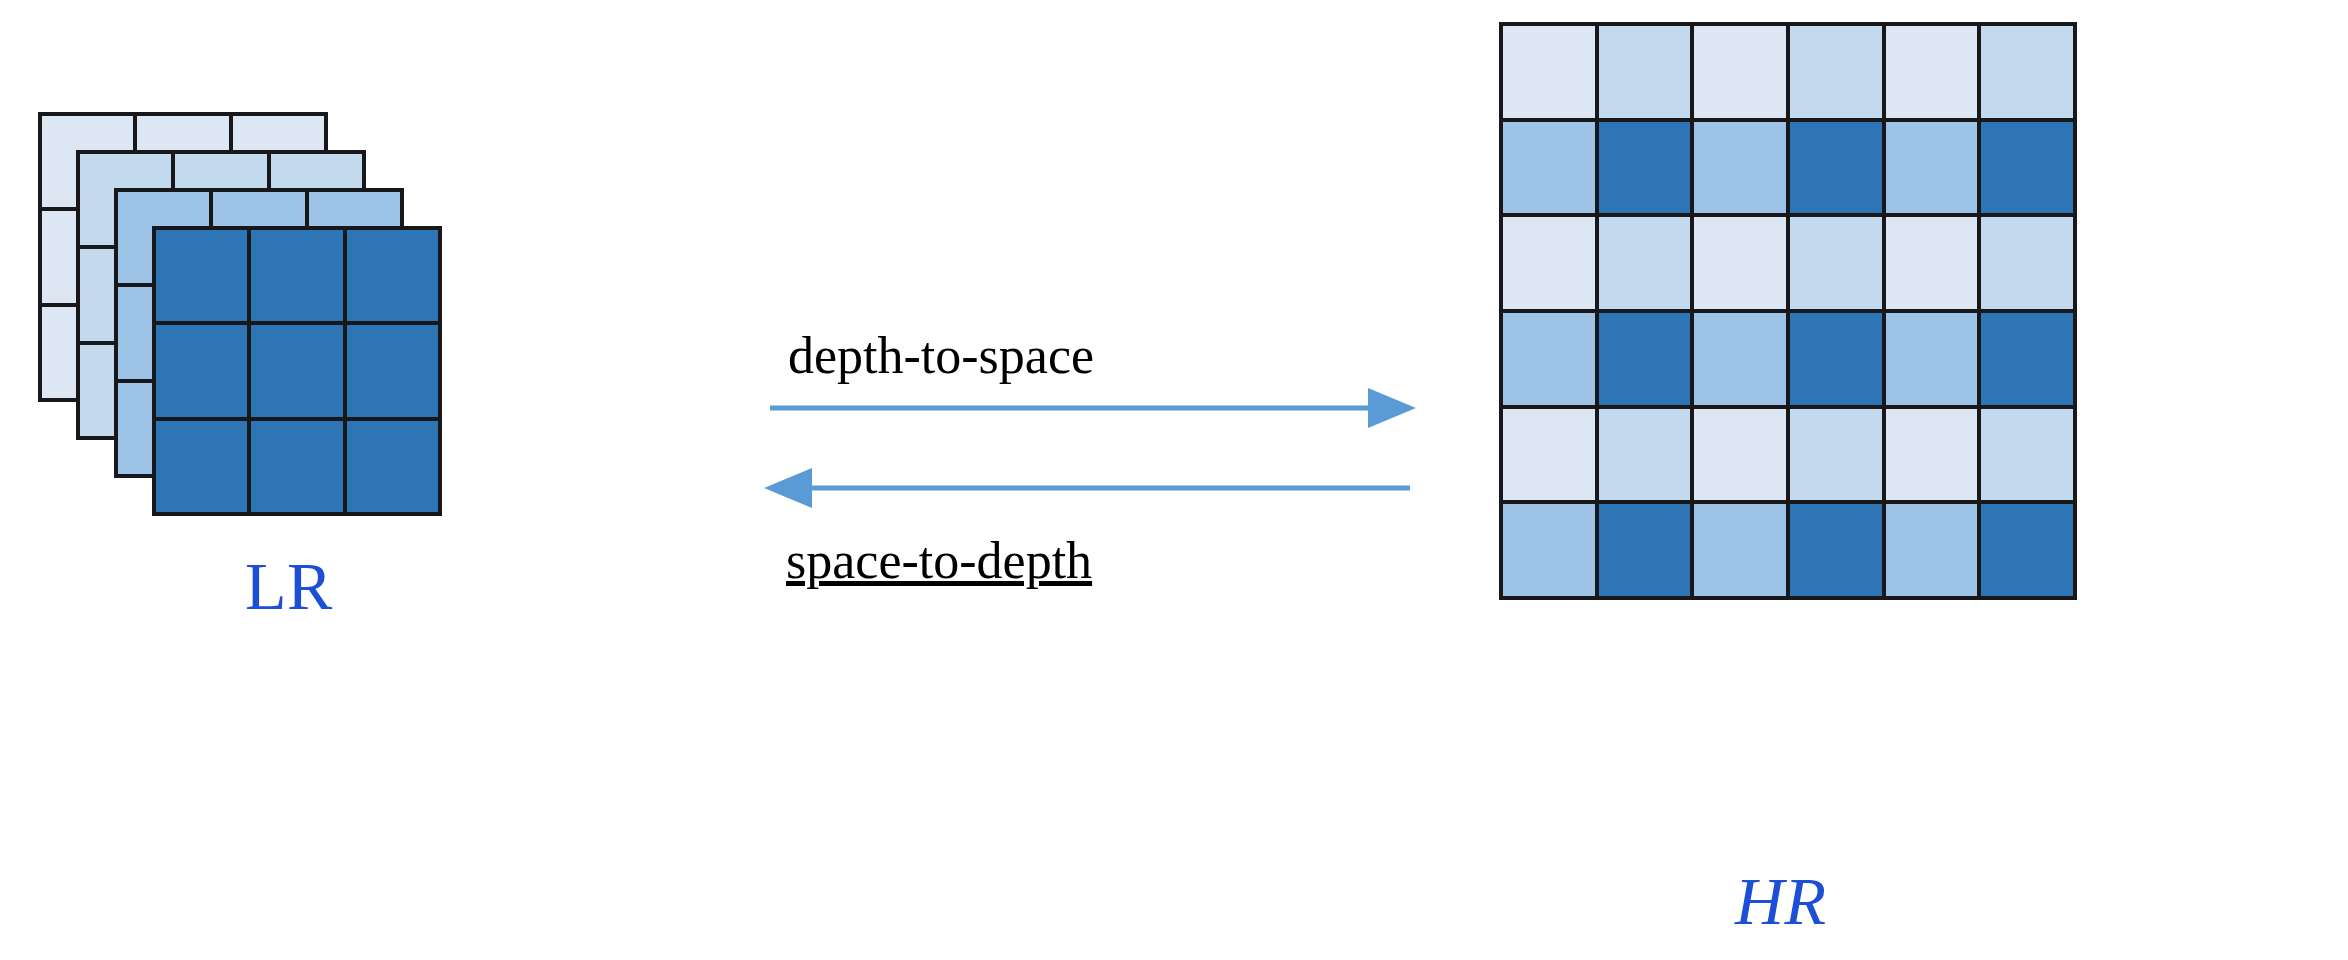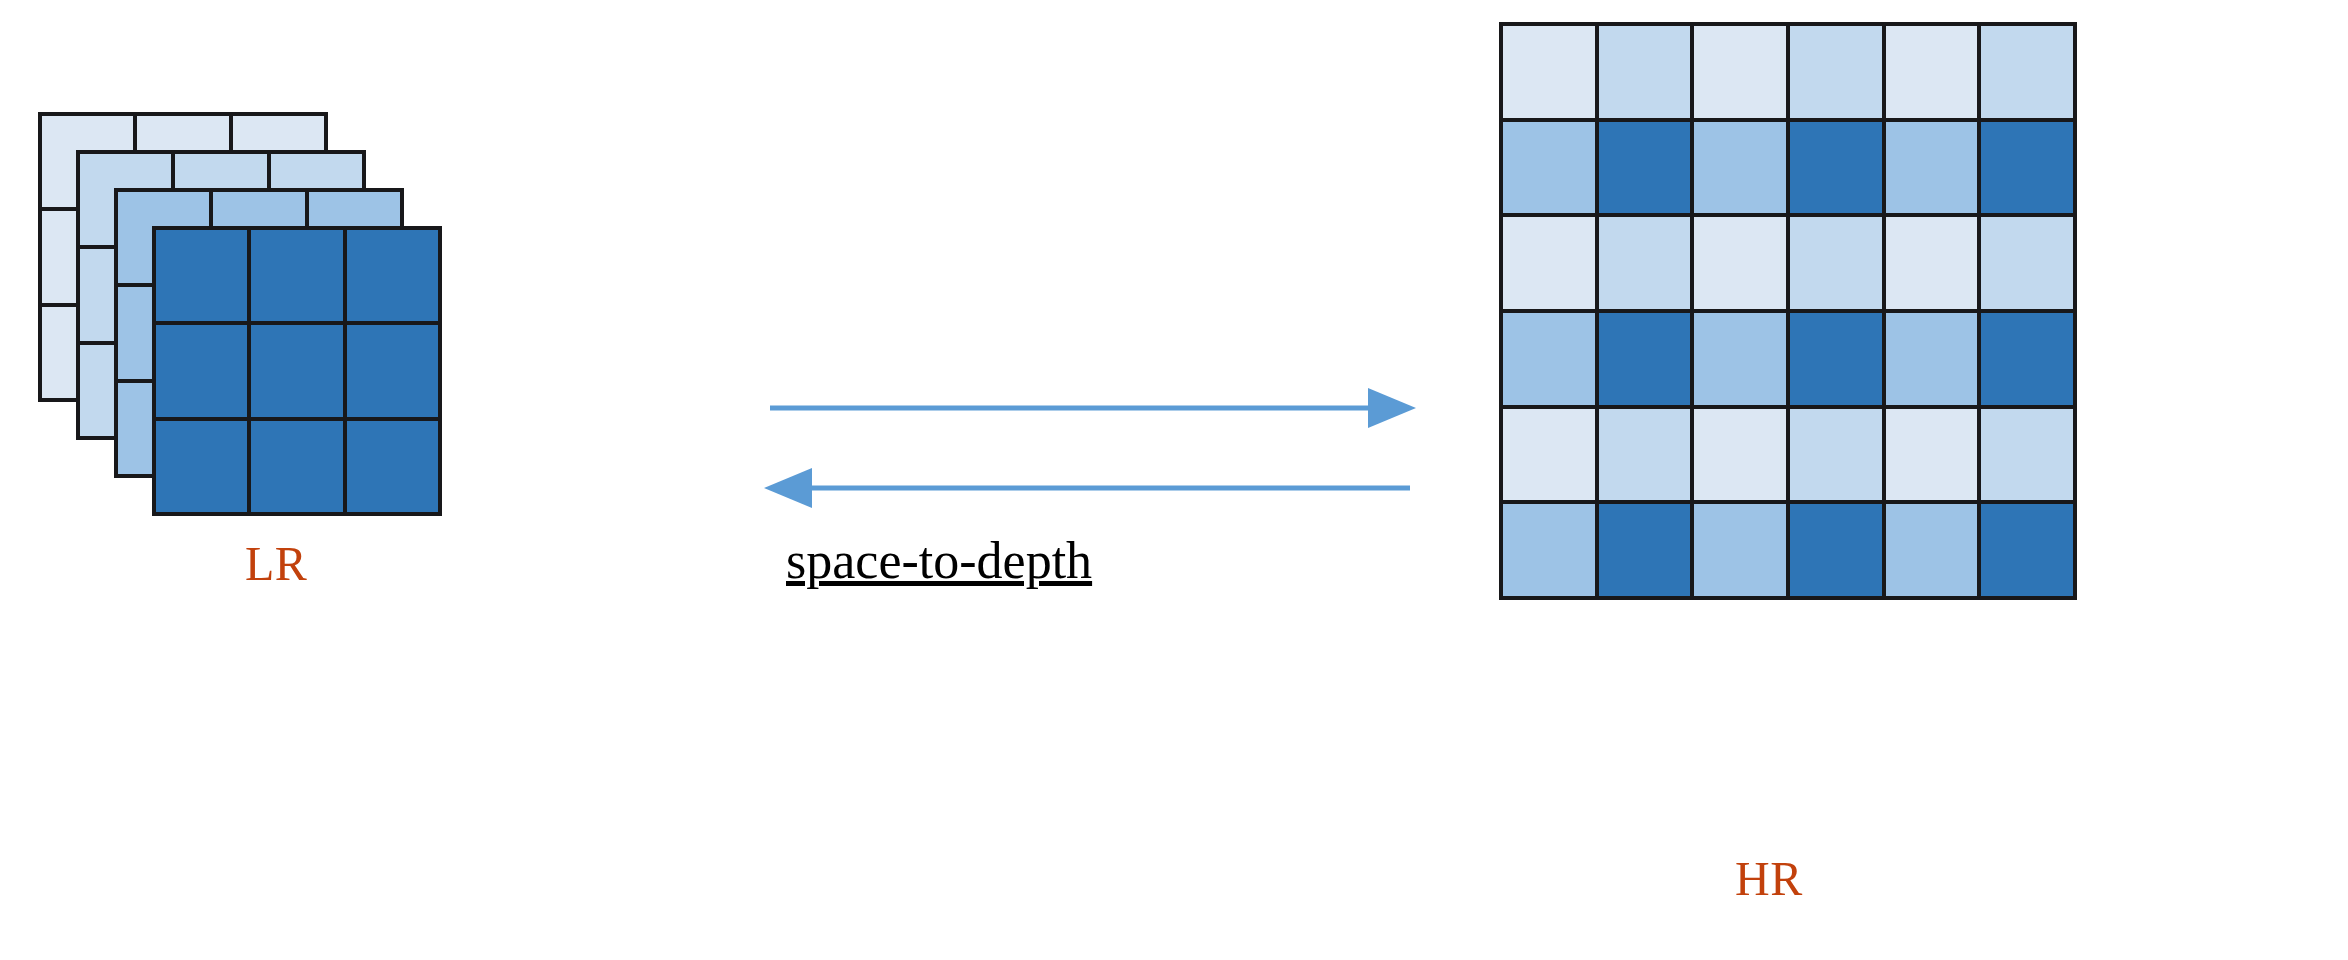--- a/index.html
+++ b/index.html
@@ -45,28 +45,29 @@
 
   
   .lr-layer.l0 { left: 38px;  top: 112px; width: 290px; height: 290px; }
   .lr-layer.l1 { left: 76px;  top: 150px; width: 290px; height: 290px; }
   .lr-layer.l2 { left: 114px; top: 188px; width: 290px; height: 290px; }
   .lr-layer.l3 { left: 152px; top: 226px; width: 290px; height: 290px; }
 
   
   .fig-label {
     position: absolute;
-    font-size: 48px;
-    color: #c2410c;
+    font-size: 68px;
+    color: #1d4ed8;
     letter-spacing: 0.5px;
     white-space: nowrap;
     line-height: 1;
+    margin-top: 12px;
   }
   .lr-label { left: 245px; top: 540px; }
-  .hr-label { left: 1735px; top: 855px; }
+  .hr-label { left: 1735px; top: 855px; font-style: italic; }
 
   
   .mid {
     position: absolute;
     left: 760px;
     top: 300px;
     width: 660px;
     height: 300px;
   }
   .arrow-text {
@@ -157,20 +158,21 @@
         <div class="cell" style="background: rgb(46, 117, 182);"></div>
         <div class="cell" style="background: rgb(46, 117, 182);"></div>
         <div class="cell" style="background: rgb(46, 117, 182);"></div>
       </div>
   </div>
 
   <div class="fig-label lr-label">LR</div>
 
   <div class="mid">
 
+    <div class="arrow-text top">depth-to-space</div>
 
     <svg class="arrow-svg" viewBox="0 0 660 300">
 
       <g>
         <line id="fwd-line" x1="10" y1="108" x2="618" y2="108" stroke="#5B9BD5" stroke-width="5"></line>
         <polygon id="fwd-head" points="608,88 656,108 608,128" fill="#5B9BD5"></polygon>
       </g>
 
       <g>
         <line id="bwd-line" x1="42" y1="188" x2="650" y2="188" stroke="#5B9BD5" stroke-width="5"></line>

